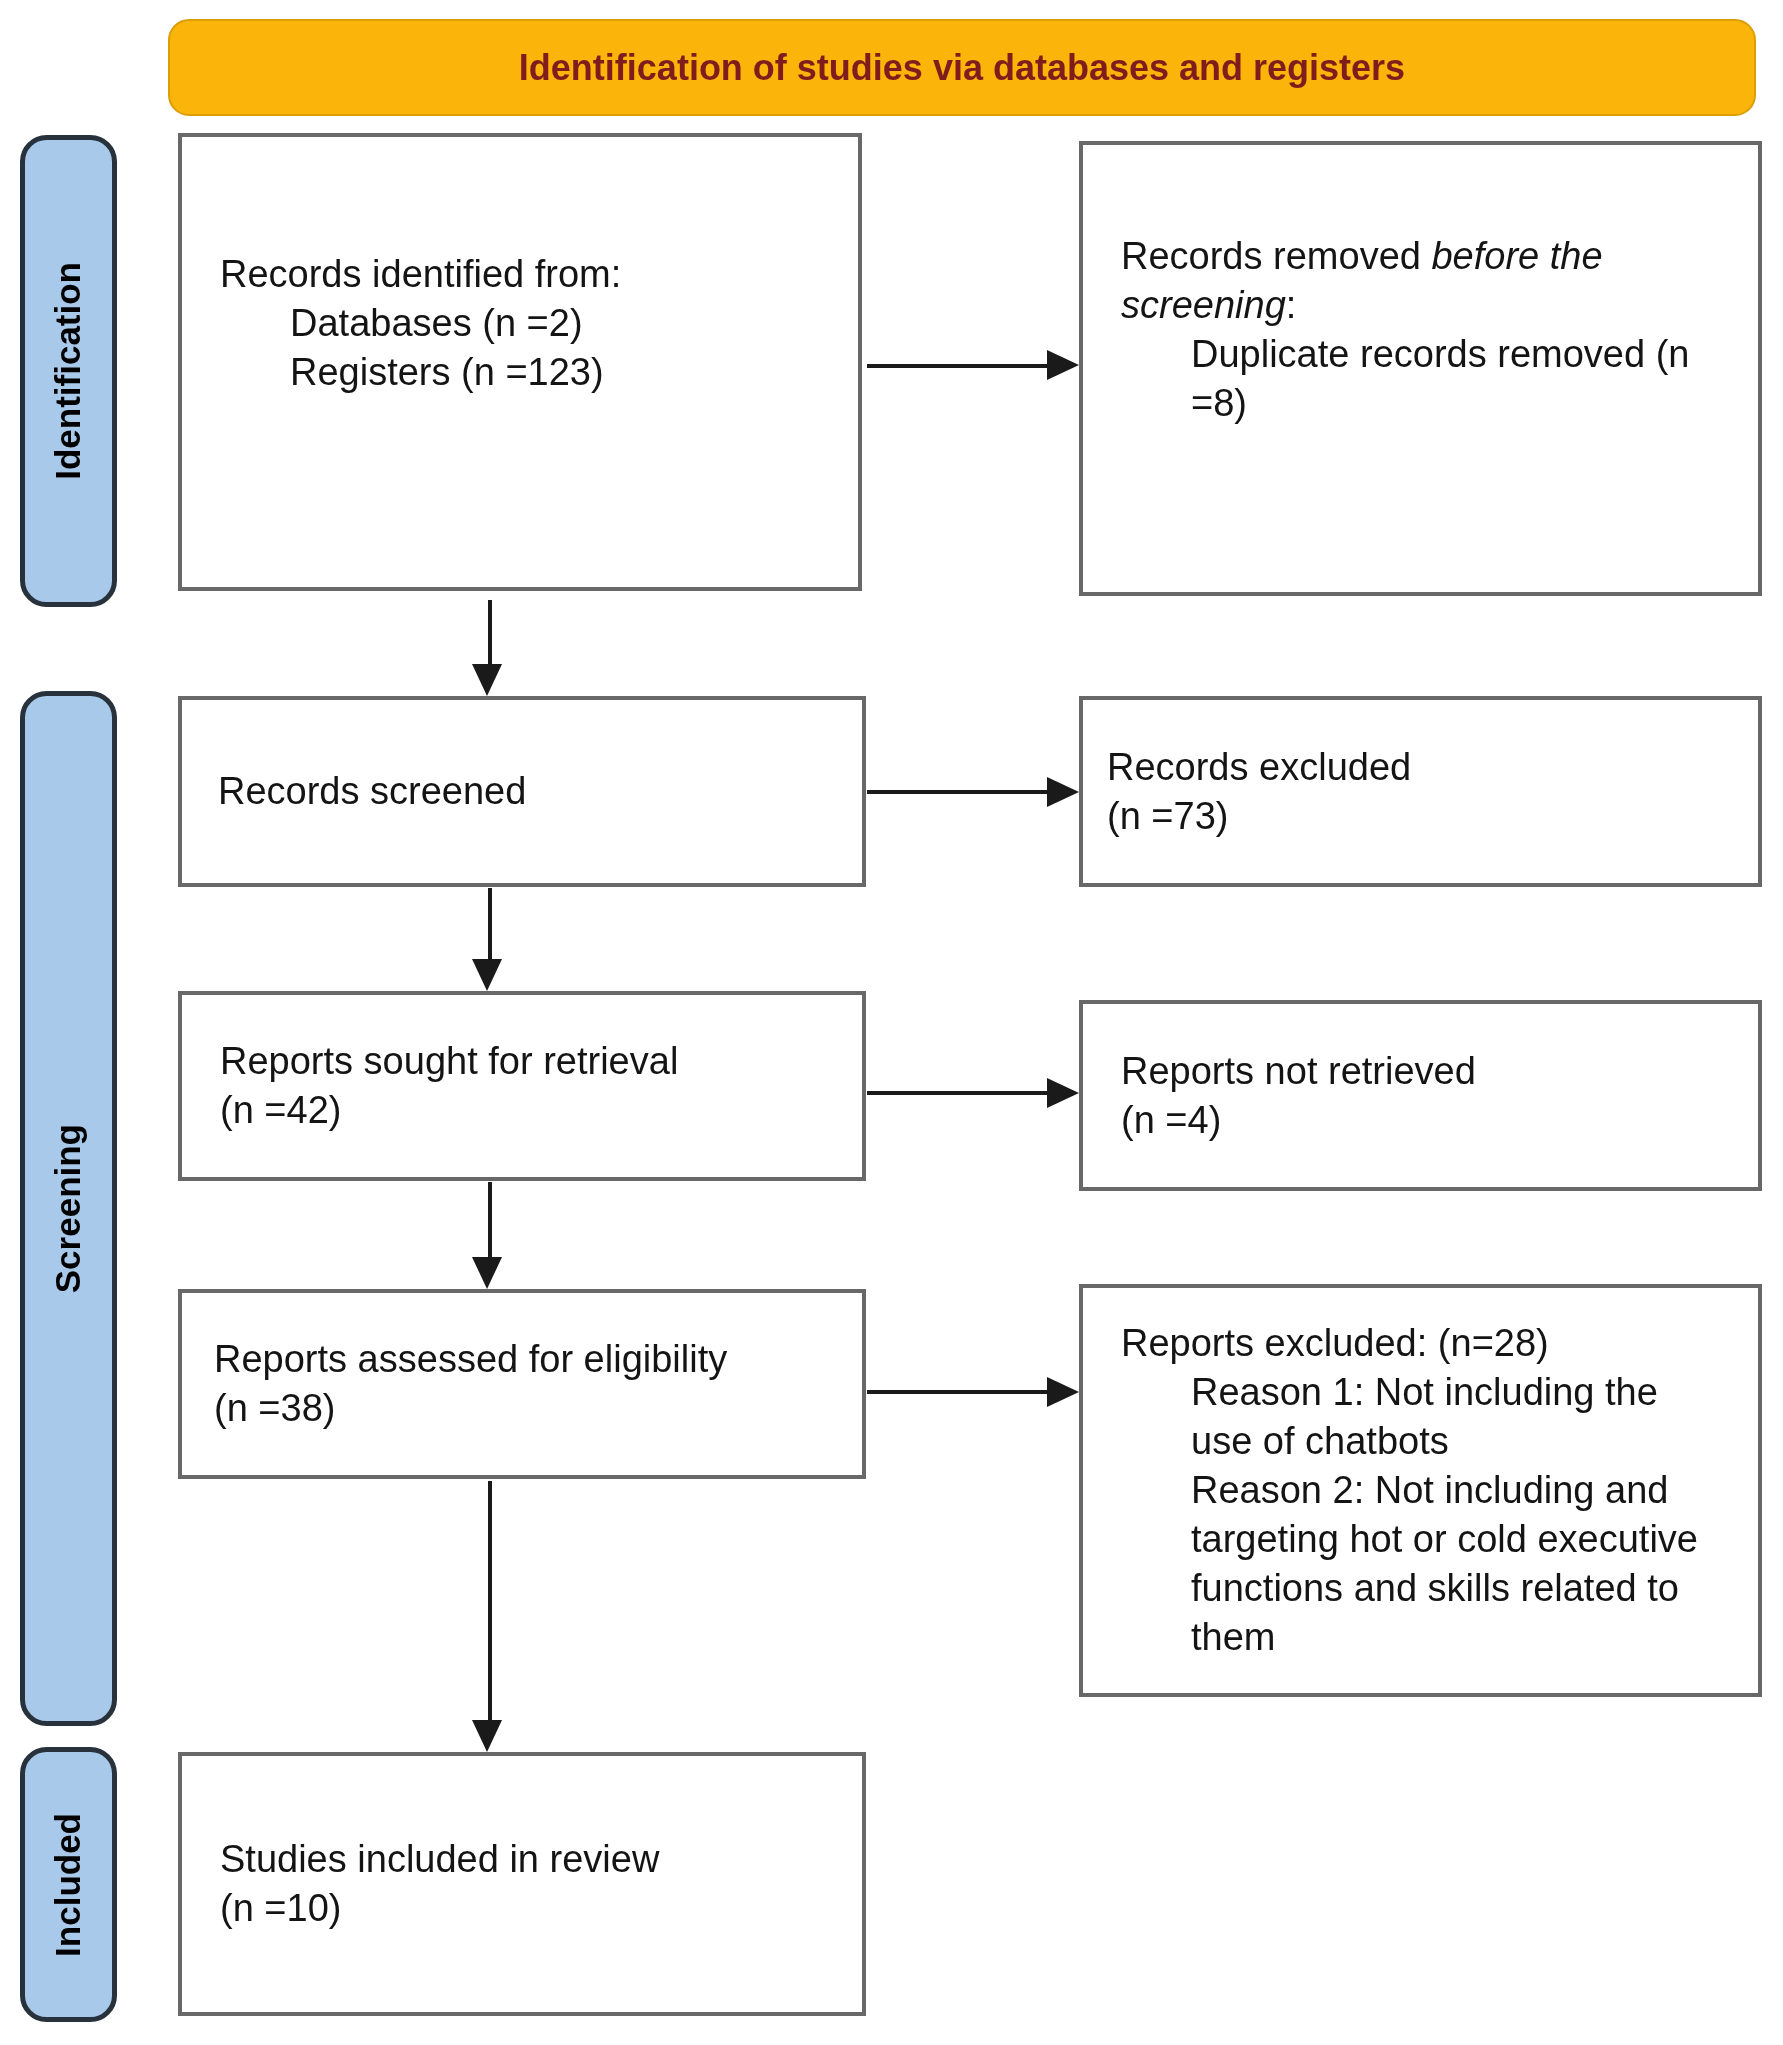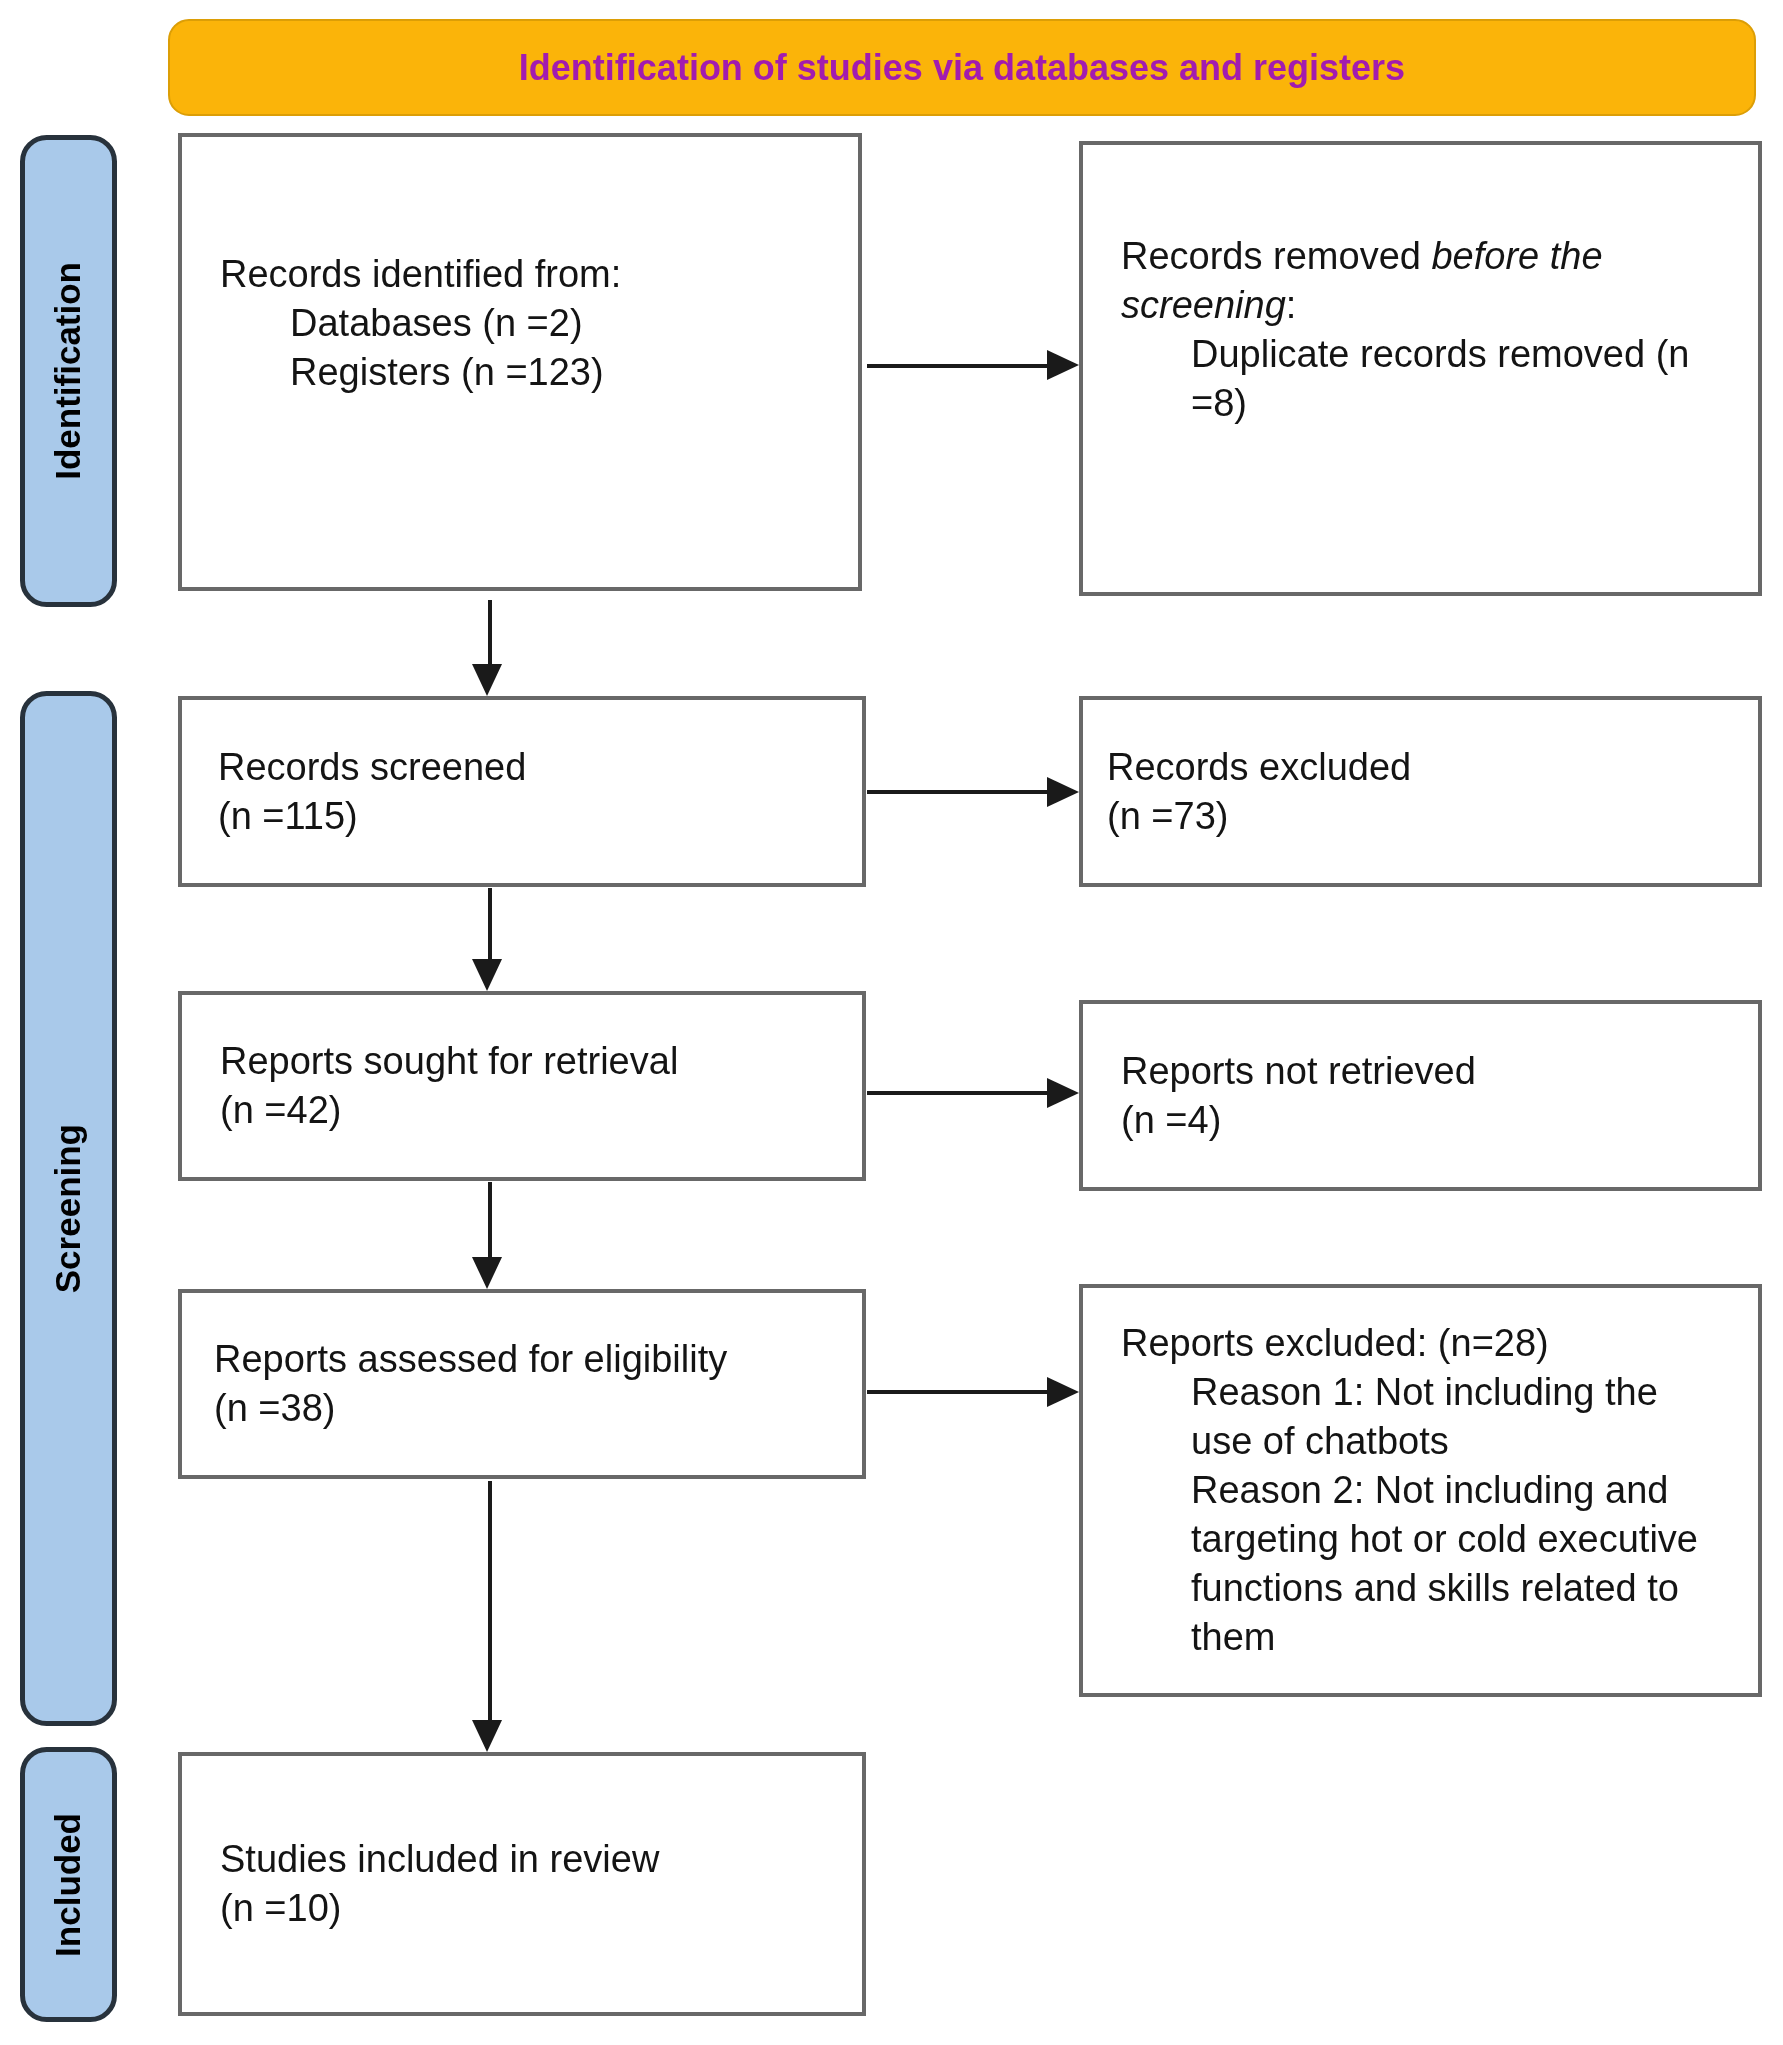--- a/index.html
+++ b/index.html
@@ -21,21 +21,21 @@
     overflow:hidden;
   }
   
   .banner{
     position:absolute;left:168px;top:19px;width:1588px;height:97px;
     background:var(--banner-bg);
     border:2.8px solid var(--banner-border);
     border-radius:21px;
     box-sizing:border-box;
     display:flex;align-items:center;justify-content:center;
-    font-size:36px;font-weight:bold;color:#a21caf;
+    font-size:36px;font-weight:bold;color:#7f1d1d;
   }
   
   .stage{
     position:absolute;left:19.6px;width:97px;
     background:var(--stage-bg);
     border:5.6px solid var(--stage-border);
     border-radius:26.6px;
     box-sizing:border-box;
     display:flex;align-items:center;justify-content:center;
   }
@@ -127,21 +127,20 @@
     <div class="indent">Registers (n =123)</div>
   </div>
 
   <div class="box box-r1 align-high">
     <div><span>Records removed </span><i>before the screening</i><span>:</span></div>
     <div class="indent">Duplicate records removed (n =8)</div>
   </div>
 
   <div class="box box-b">
     <div>Records screened</div>
-    <div>(n =115)</div>
   </div>
 
   <div class="box box-r2">
     <div>Records excluded</div>
     <div>(n =73)</div>
   </div>
 
   <div class="box box-c">
     <div>Reports sought for retrieval</div>
     <div>(n =42)</div>

